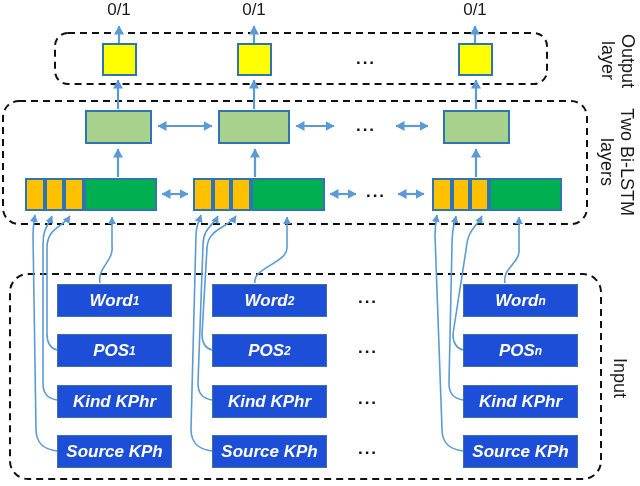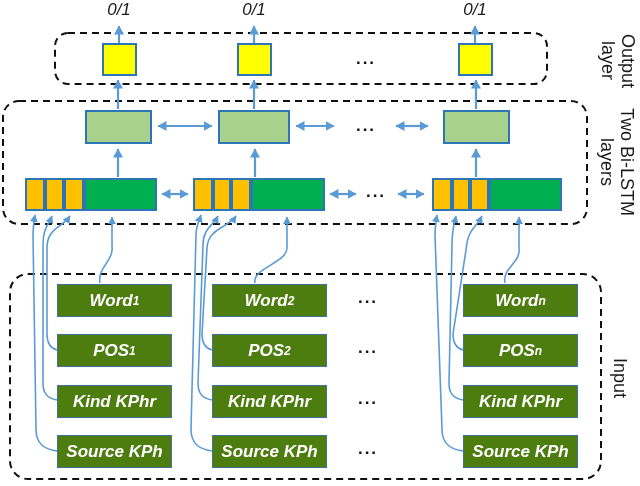--- a/index.html
+++ b/index.html
@@ -4,36 +4,36 @@
 <style>
   html,body{margin:0;padding:0;}
   .canvas{
     position:relative; width:640px; height:486px; background:#ffffff;
     font-family:"Liberation Sans", sans-serif; overflow:hidden;
   }
   .abs{position:absolute;}
   svg.layer{position:absolute; left:0; top:0; z-index:1;}
   .pred{
     z-index:3; width:60px; height:20px; text-align:center;
-    font-size:17px; color:#1a1a1a; line-height:20px;font-style:italic;
+    font-size:17px; color:#1a1a1a; line-height:20px;
   }
   .ybox{
     z-index:2; width:35px; height:33px; background:#FFFF00;
     border:2px solid #2E75B6; box-sizing:border-box;
   }
   .grect{
     z-index:2; height:34px; background:#A9D18E;
     border:2px solid #2E75B6; box-sizing:border-box;
   }
   .bar{ z-index:2; height:33px; display:flex; }
   .seg{ height:33px; box-sizing:border-box; border:2px solid #2E75B6; }
   .seg.orange{ background:#FFC000; }
   .seg.green{ background:#00B050; }
   .inbox{
-    z-index:2; width:115px; height:33px; background:#4d7c0f;
+    z-index:2; width:115px; height:33px; background:#1d4ed8;
     border:1px solid #41719C; box-sizing:border-box;
     color:#ffffff; font-style:italic; font-weight:600; font-size:17px;
     display:flex; align-items:center; justify-content:center;
   }
   .inbox sub{ font-size:12px; vertical-align:-0.25em; line-height:0; }
   .dots{
     z-index:3; width:44px; text-align:center; font-size:17px;
     font-weight:700; color:#111; letter-spacing:2px; line-height:20px;
   }
   .sidelabel{

